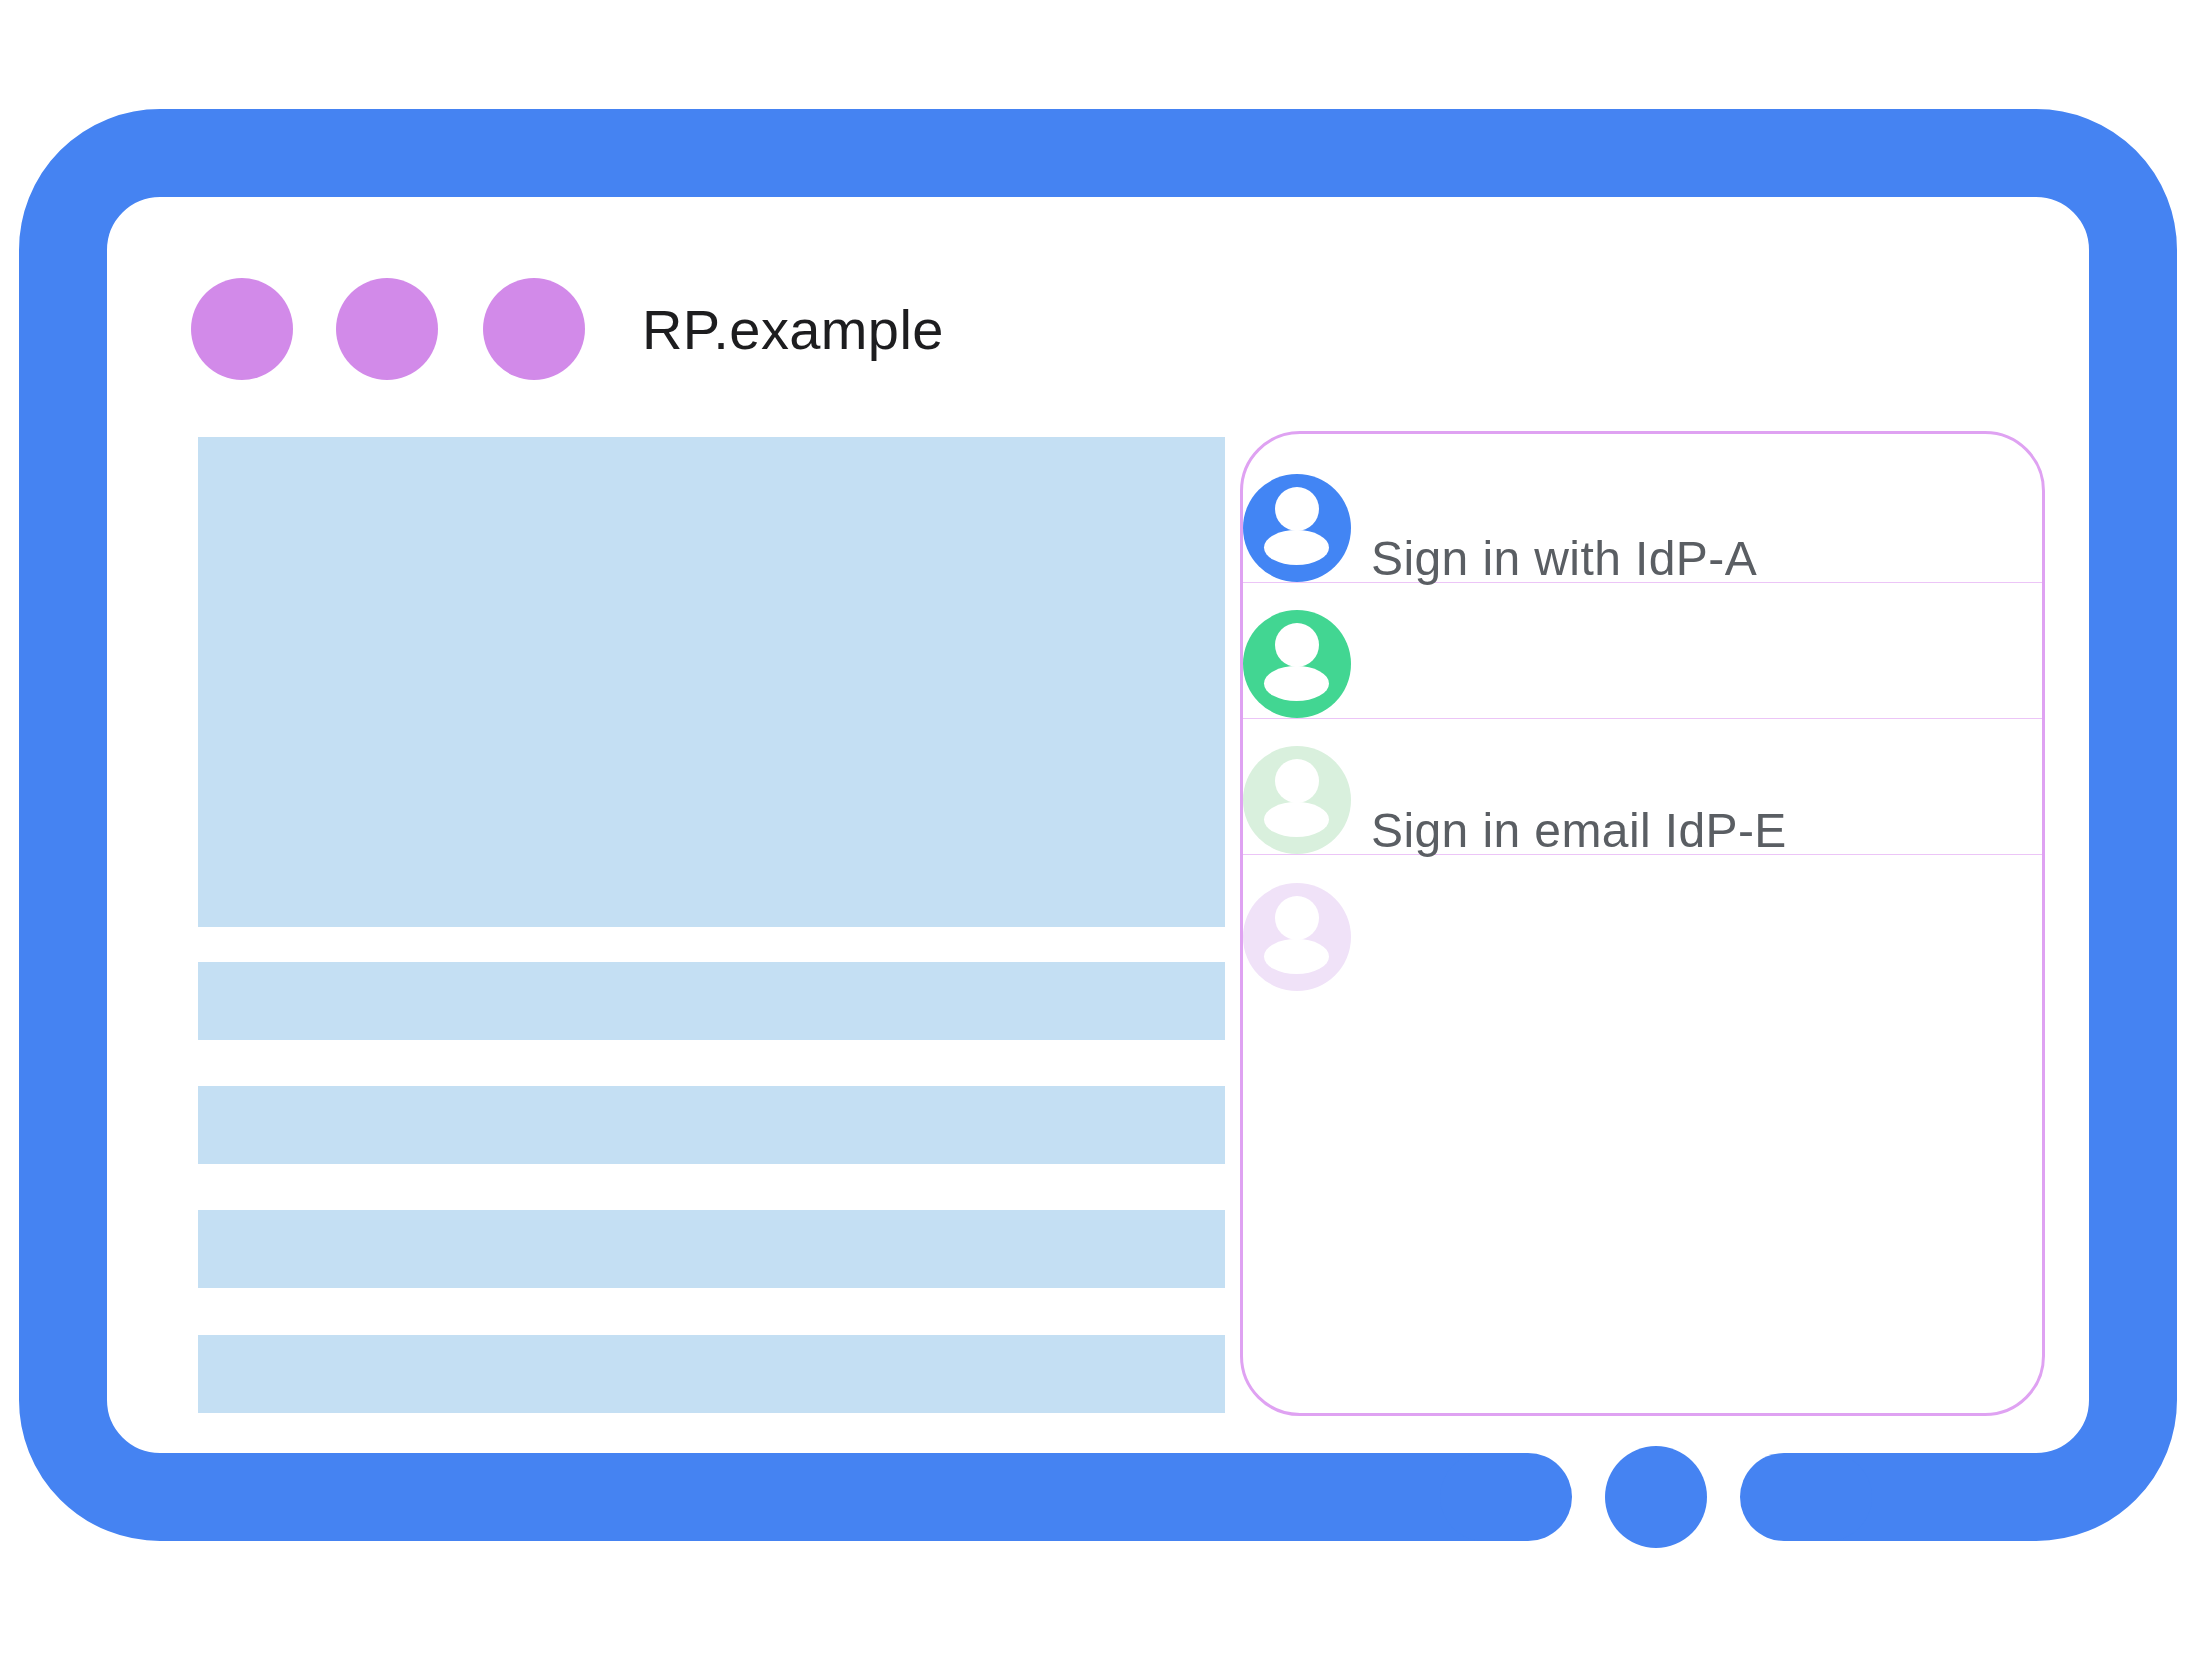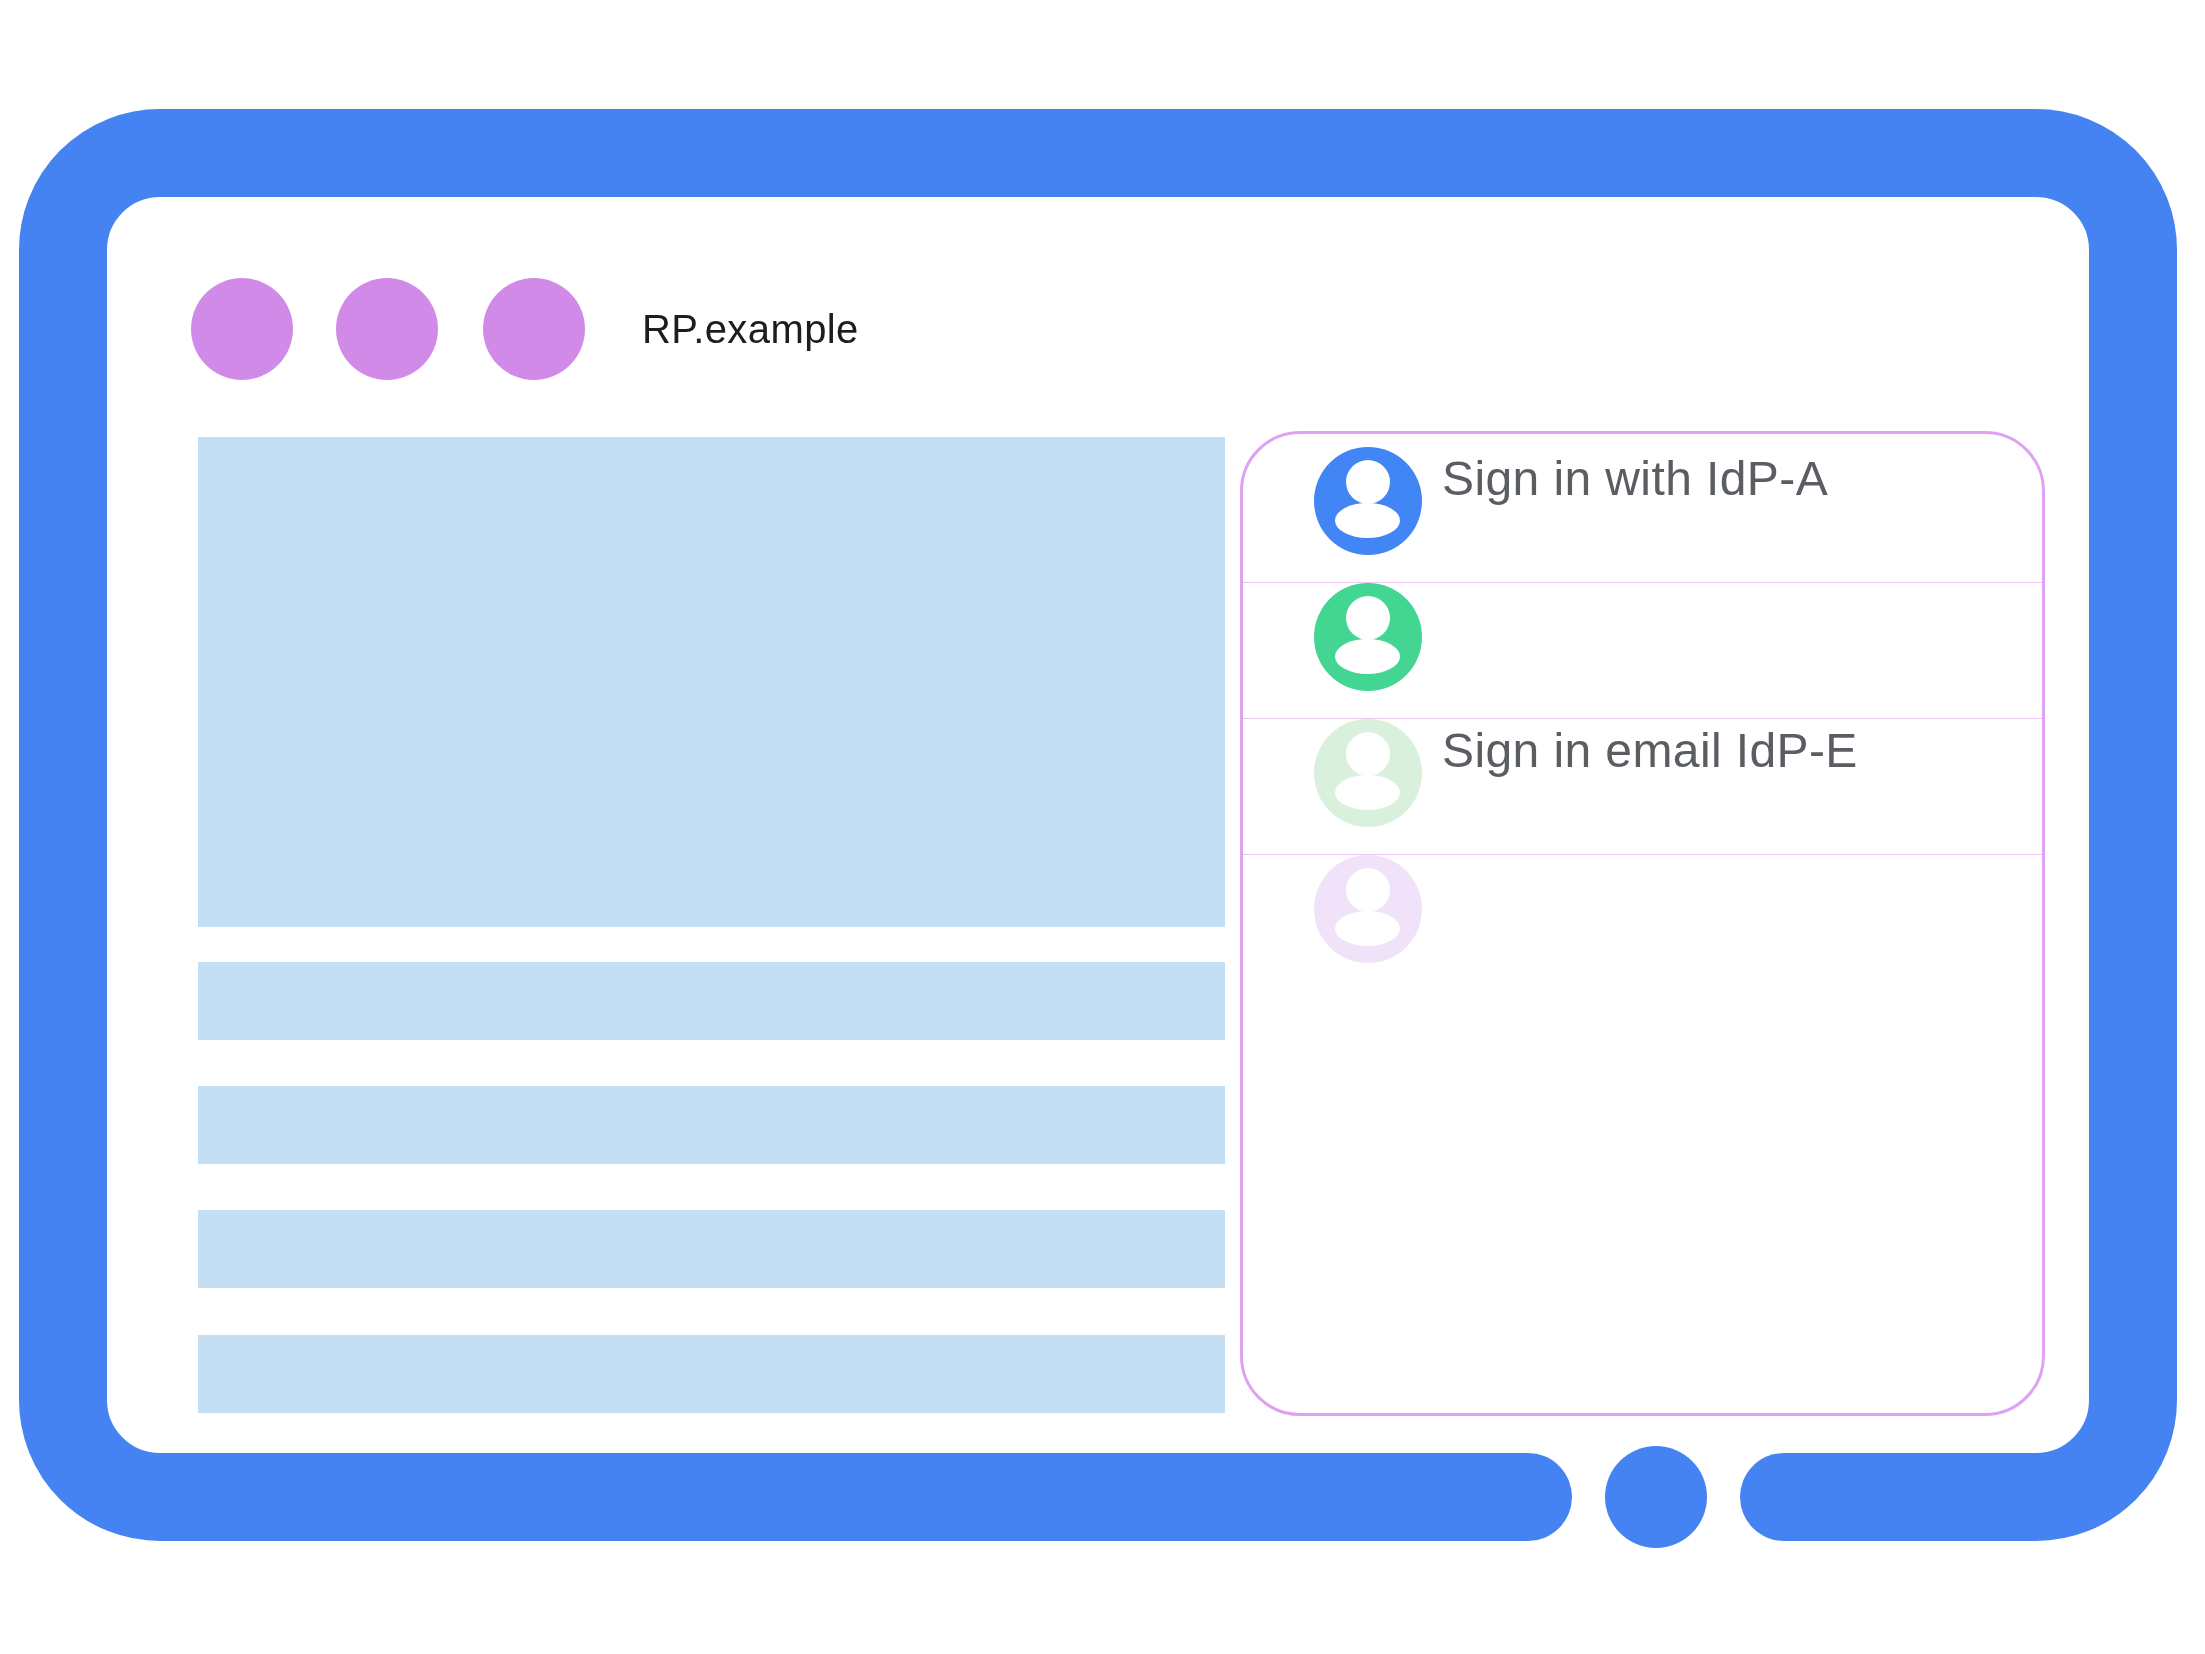--- a/index.html
+++ b/index.html
@@ -28,41 +28,41 @@
     border-radius:50%;background:var(--device-frame,#4583f2);z-index:3;
   }
   
   .win-dot{
     position:absolute;top:278px;width:102px;height:102px;border-radius:50%;
     background:var(--window-dot,#d28ae9);z-index:2;
   }
   .dot-1{left:191px;} .dot-2{left:336px;} .dot-3{left:483px;}
   .page-title{
     position:absolute;left:642px;top:303px;height:53px;line-height:53px;
-    font-size:40px;color:var(--title-text,#1d1d1f);letter-spacing:0.4px;z-index:2;
+    font-size:56px;color:var(--title-text,#1d1d1f);letter-spacing:0.4px;z-index:2;
   }
   
   .ph{
     position:absolute;left:198px;width:1027px;
     background:var(--content-placeholder,#c4dff3);z-index:2;
   }
   .ph-hero{top:437px;height:490px;}
   .ph-line{height:78px;}
   .ph-line-1{top:962px;} .ph-line-2{top:1086px;}
   .ph-line-3{top:1210px;} .ph-line-4{top:1335px;}
   
   .signin-panel{
     position:absolute;left:1240px;top:431px;width:805px;height:985px;
     box-sizing:border-box;border:3.5px solid var(--panel-border,#dfa2f2);
     border-radius:60px;background:#ffffff;z-index:2;
     display:flex;flex-direction:column;padding:13.2px 0;
   }
   .signin-row{
     box-sizing:border-box;height:136px;flex:0 0 136px;
-    display:flex;align-items:flex-start;padding-left:71px;
+    display:flex;align-items:flex-end;
   }
   .signin-row:not(:last-child){
     border-bottom:1.8px solid var(--panel-divider,#ecc5f7);
   }
   .avatar{
     position:relative;flex:0 0 auto;width:108px;height:108px;border-radius:50%;
     background:#ccc;
   }
   .avatar .head{
     position:absolute;left:32px;top:13.2px;width:44px;height:44px;

